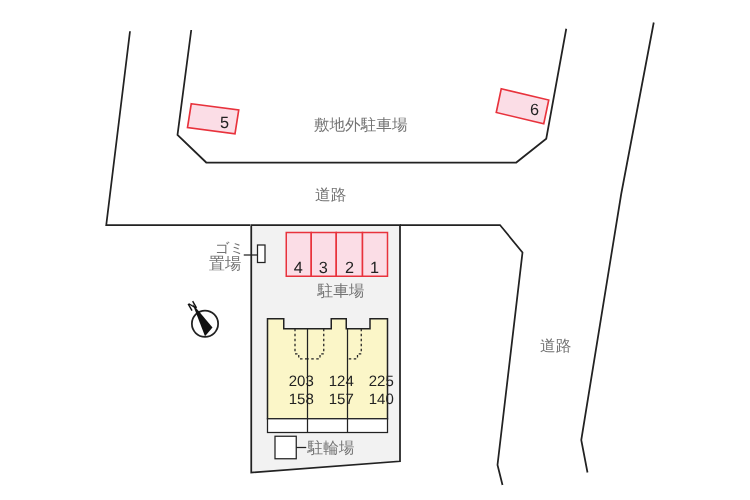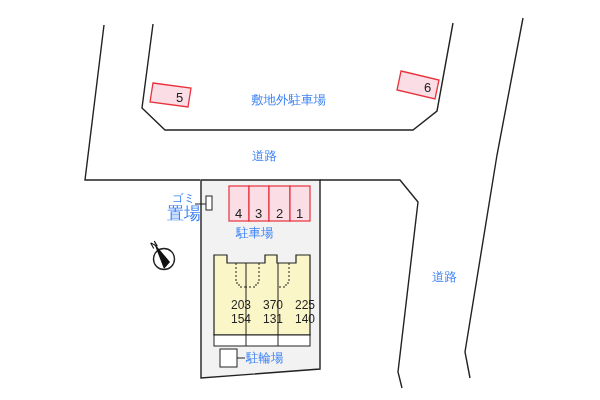--- a/index.html
+++ b/index.html
@@ -1,19 +1,19 @@
 <!DOCTYPE html>
 <html><head>
   <meta charset="utf-8">
   <style>
     html, body { margin: 0; padding: 0; background: #ffffff; }
     body { width: 600px; height: 400px; overflow: hidden; font-family: "DejaVu Sans", sans-serif; }
     #map { position: relative; width: 600px; height: 400px; }
     svg { position: absolute; left: 0; top: 0; }
-    .lbl { position: absolute; font-family: "DejaVu Sans", sans-serif; color: #3b82f6; font-size: 12px; line-height: 1; white-space: nowrap; }
+    .lbl { position: absolute; font-family: "DejaVu Sans", sans-serif; color: #737373; font-size: 12px; line-height: 1; white-space: nowrap; }
     .num { position: absolute; font-family: "Liberation Sans", sans-serif; color: #222; font-size: 13px; line-height: 1; }
     .unit { position: absolute; font-family: "Liberation Sans", sans-serif; color: #222; font-size: 12px; line-height: 14px; text-align: center; width: 56px; }
   </style>
 </head>
 <body>
 
 <div id="map">
   <svg width="600" height="400" viewBox="0 0 600 400">
 
     <polyline points="104,25 85,180 200,180" fill="none" stroke="#222" stroke-width="1.4"></polyline>
@@ -53,38 +53,38 @@
     <g>
       <circle cx="164" cy="259" r="10.5" fill="#fff" stroke="#222" stroke-width="1.4"></circle>
       <polygon points="154,243 164,269 170,262" fill="#111"></polygon>
       <text x="150" y="247" font-family="Liberation Sans, sans-serif" font-size="9" font-weight="bold" fill="#111" transform="rotate(-30 155 243)">N</text>
     </g>
   </svg>
 
   <span class="lbl" style="left:251px;top:94px;font-size:12.5px;">敷地外駐車場</span>
   <span class="lbl" style="left:252px;top:150px;font-size:12.5px;">道路</span>
   <span class="lbl" style="left:432px;top:271px;font-size:12.5px;">道路</span>
-  <span class="lbl" style="left:236px;top:227px;font-size:12.5px;">駐車場</span>
+  <span class="lbl" style="left:254px;top:227px;font-size:12.5px;">駐車場</span>
   <span class="lbl" style="left:172px;top:193px;font-size:11.5px;text-align:center;">ゴミ</span>
-  <span class="lbl" style="left:167px;top:205px;font-size:17px;">置場</span>
+  <span class="lbl" style="left:167px;top:205px;font-size:13px;">置場</span>
   <span class="lbl" style="left:246px;top:352px;font-size:12.5px;">駐輪場</span>
 
   <span class="num" style="left:176px;top:91px;">5</span>
   <span class="num" style="left:424px;top:81px;">6</span>
 
   <span class="num" style="left:235px;top:207px;">4</span>
   <span class="num" style="left:255px;top:207px;">3</span>
   <span class="num" style="left:276px;top:207px;">2</span>
   <span class="num" style="left:296px;top:207px;">1</span>
 
   <div class="unit" style="left:213px;top:298px;">
     <div>203</div>
-    <div>154</div>
+    <div>158</div>
   </div>
   <div class="unit" style="left:245px;top:298px;">
-    <div>370</div>
-    <div>131</div>
+    <div>124</div>
+    <div>157</div>
   </div>
   <div class="unit" style="left:277px;top:298px;">
     <div>225</div>
     <div>140</div>
   </div>
 </div>
 
 </body></html>

